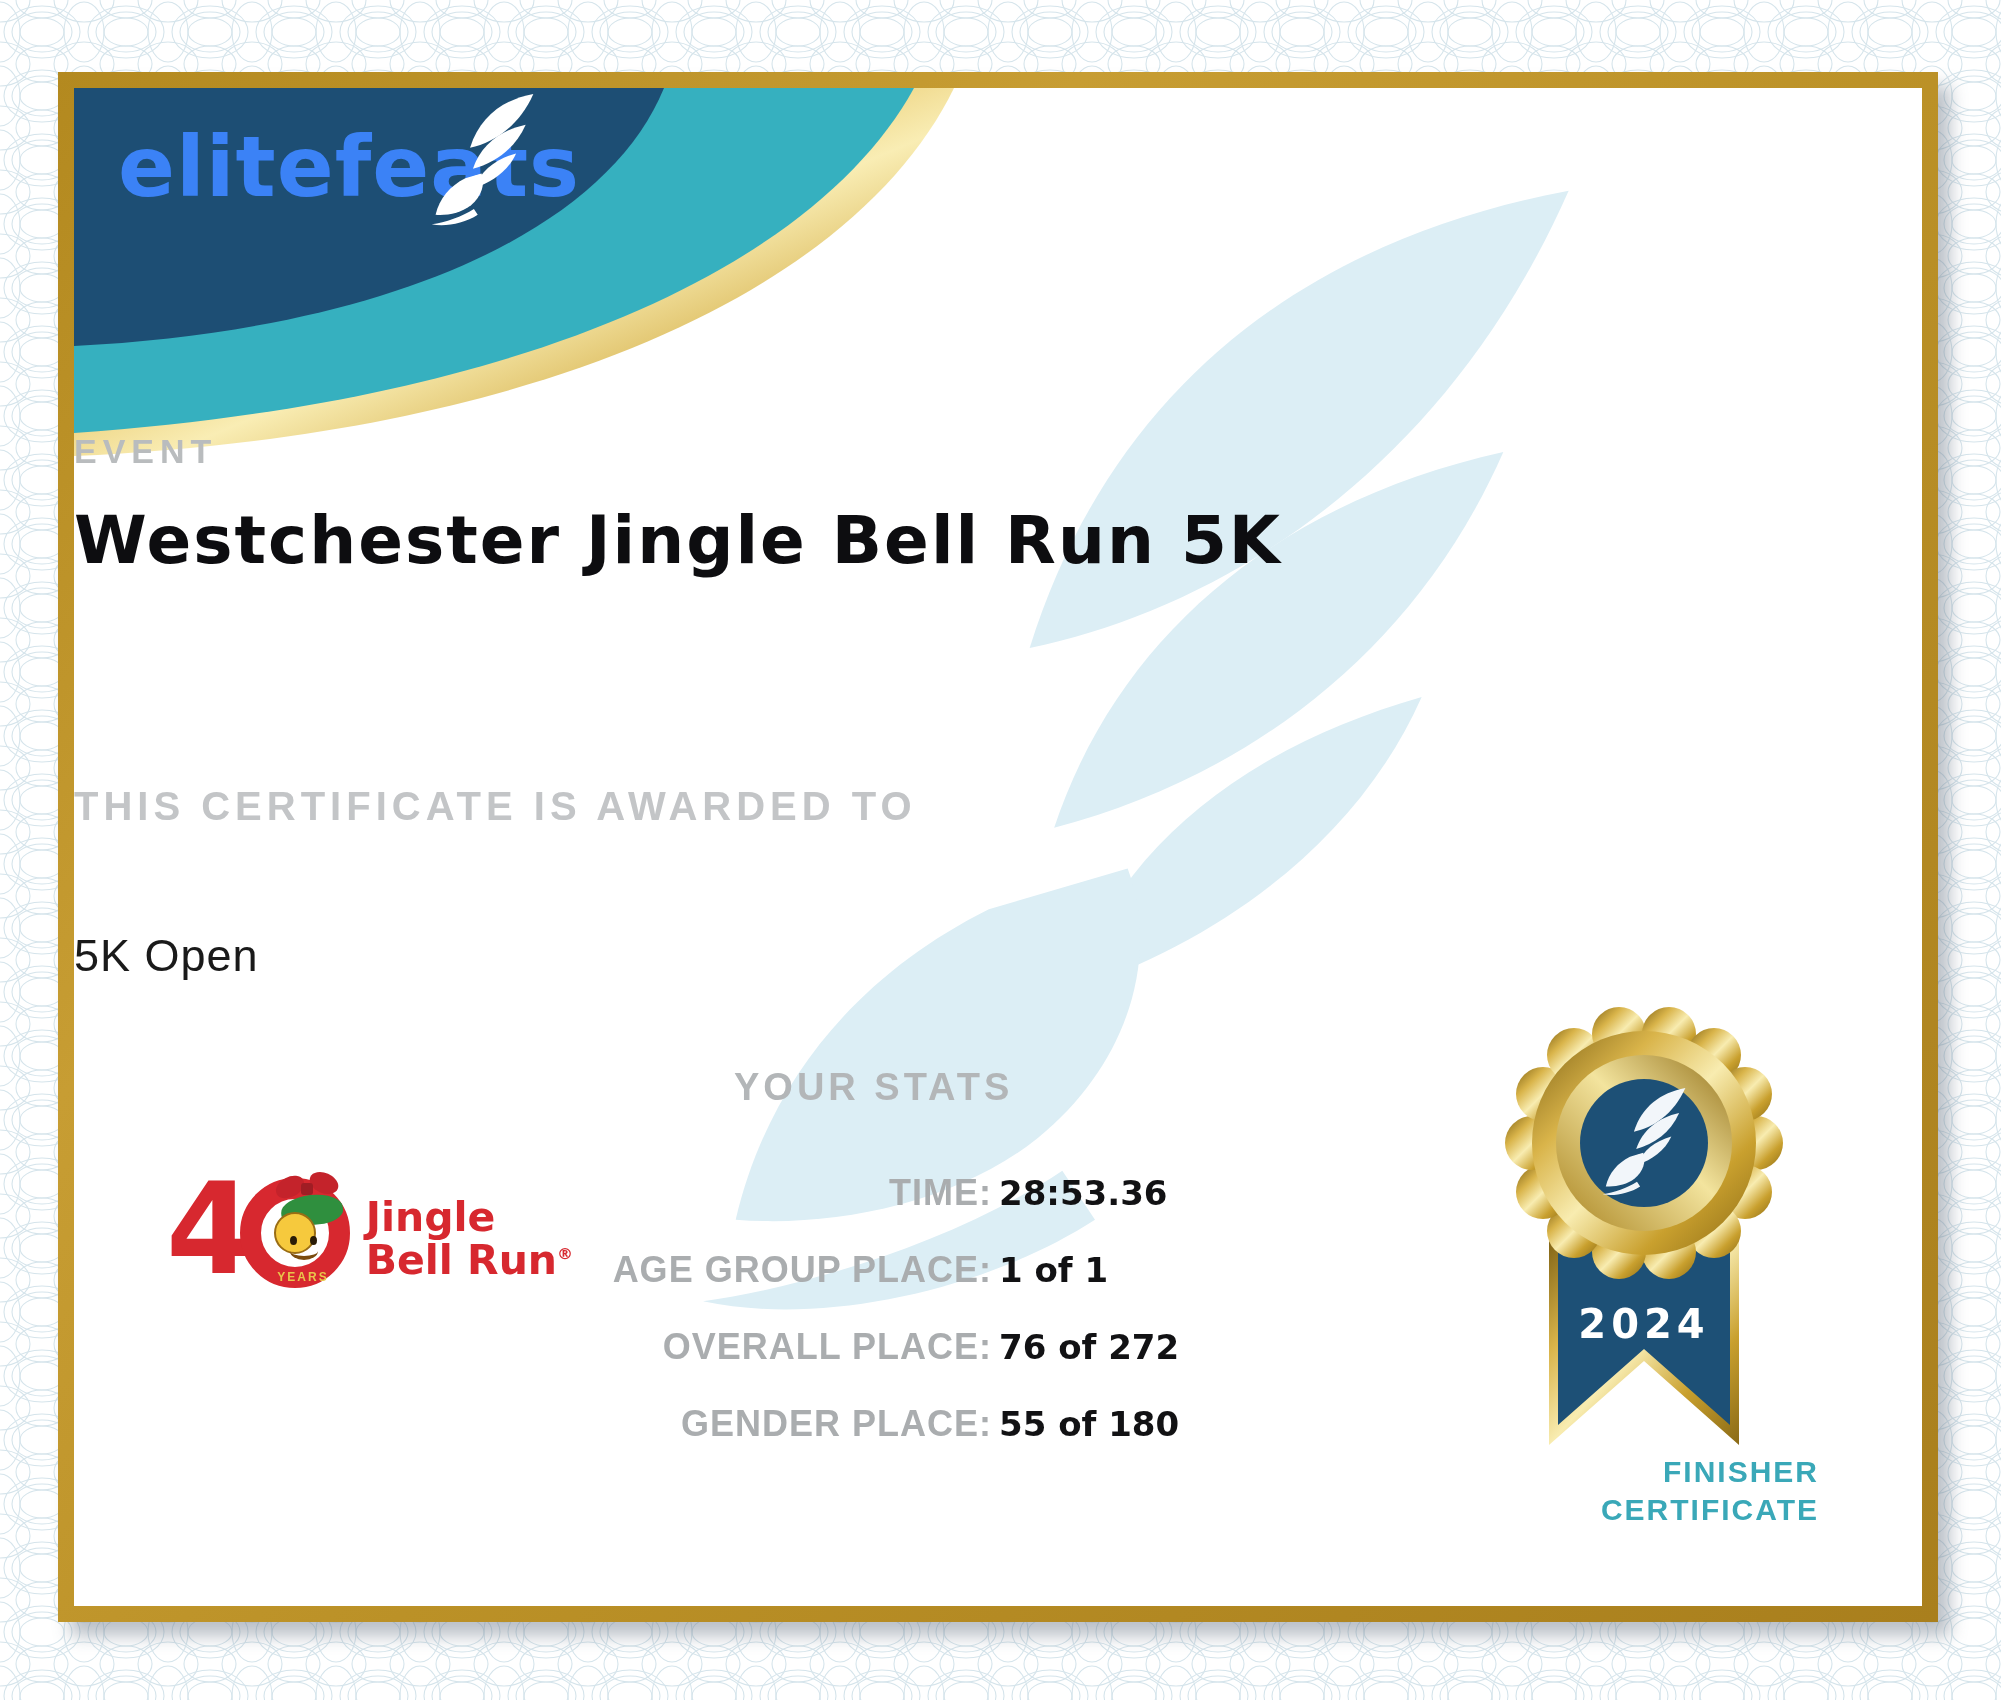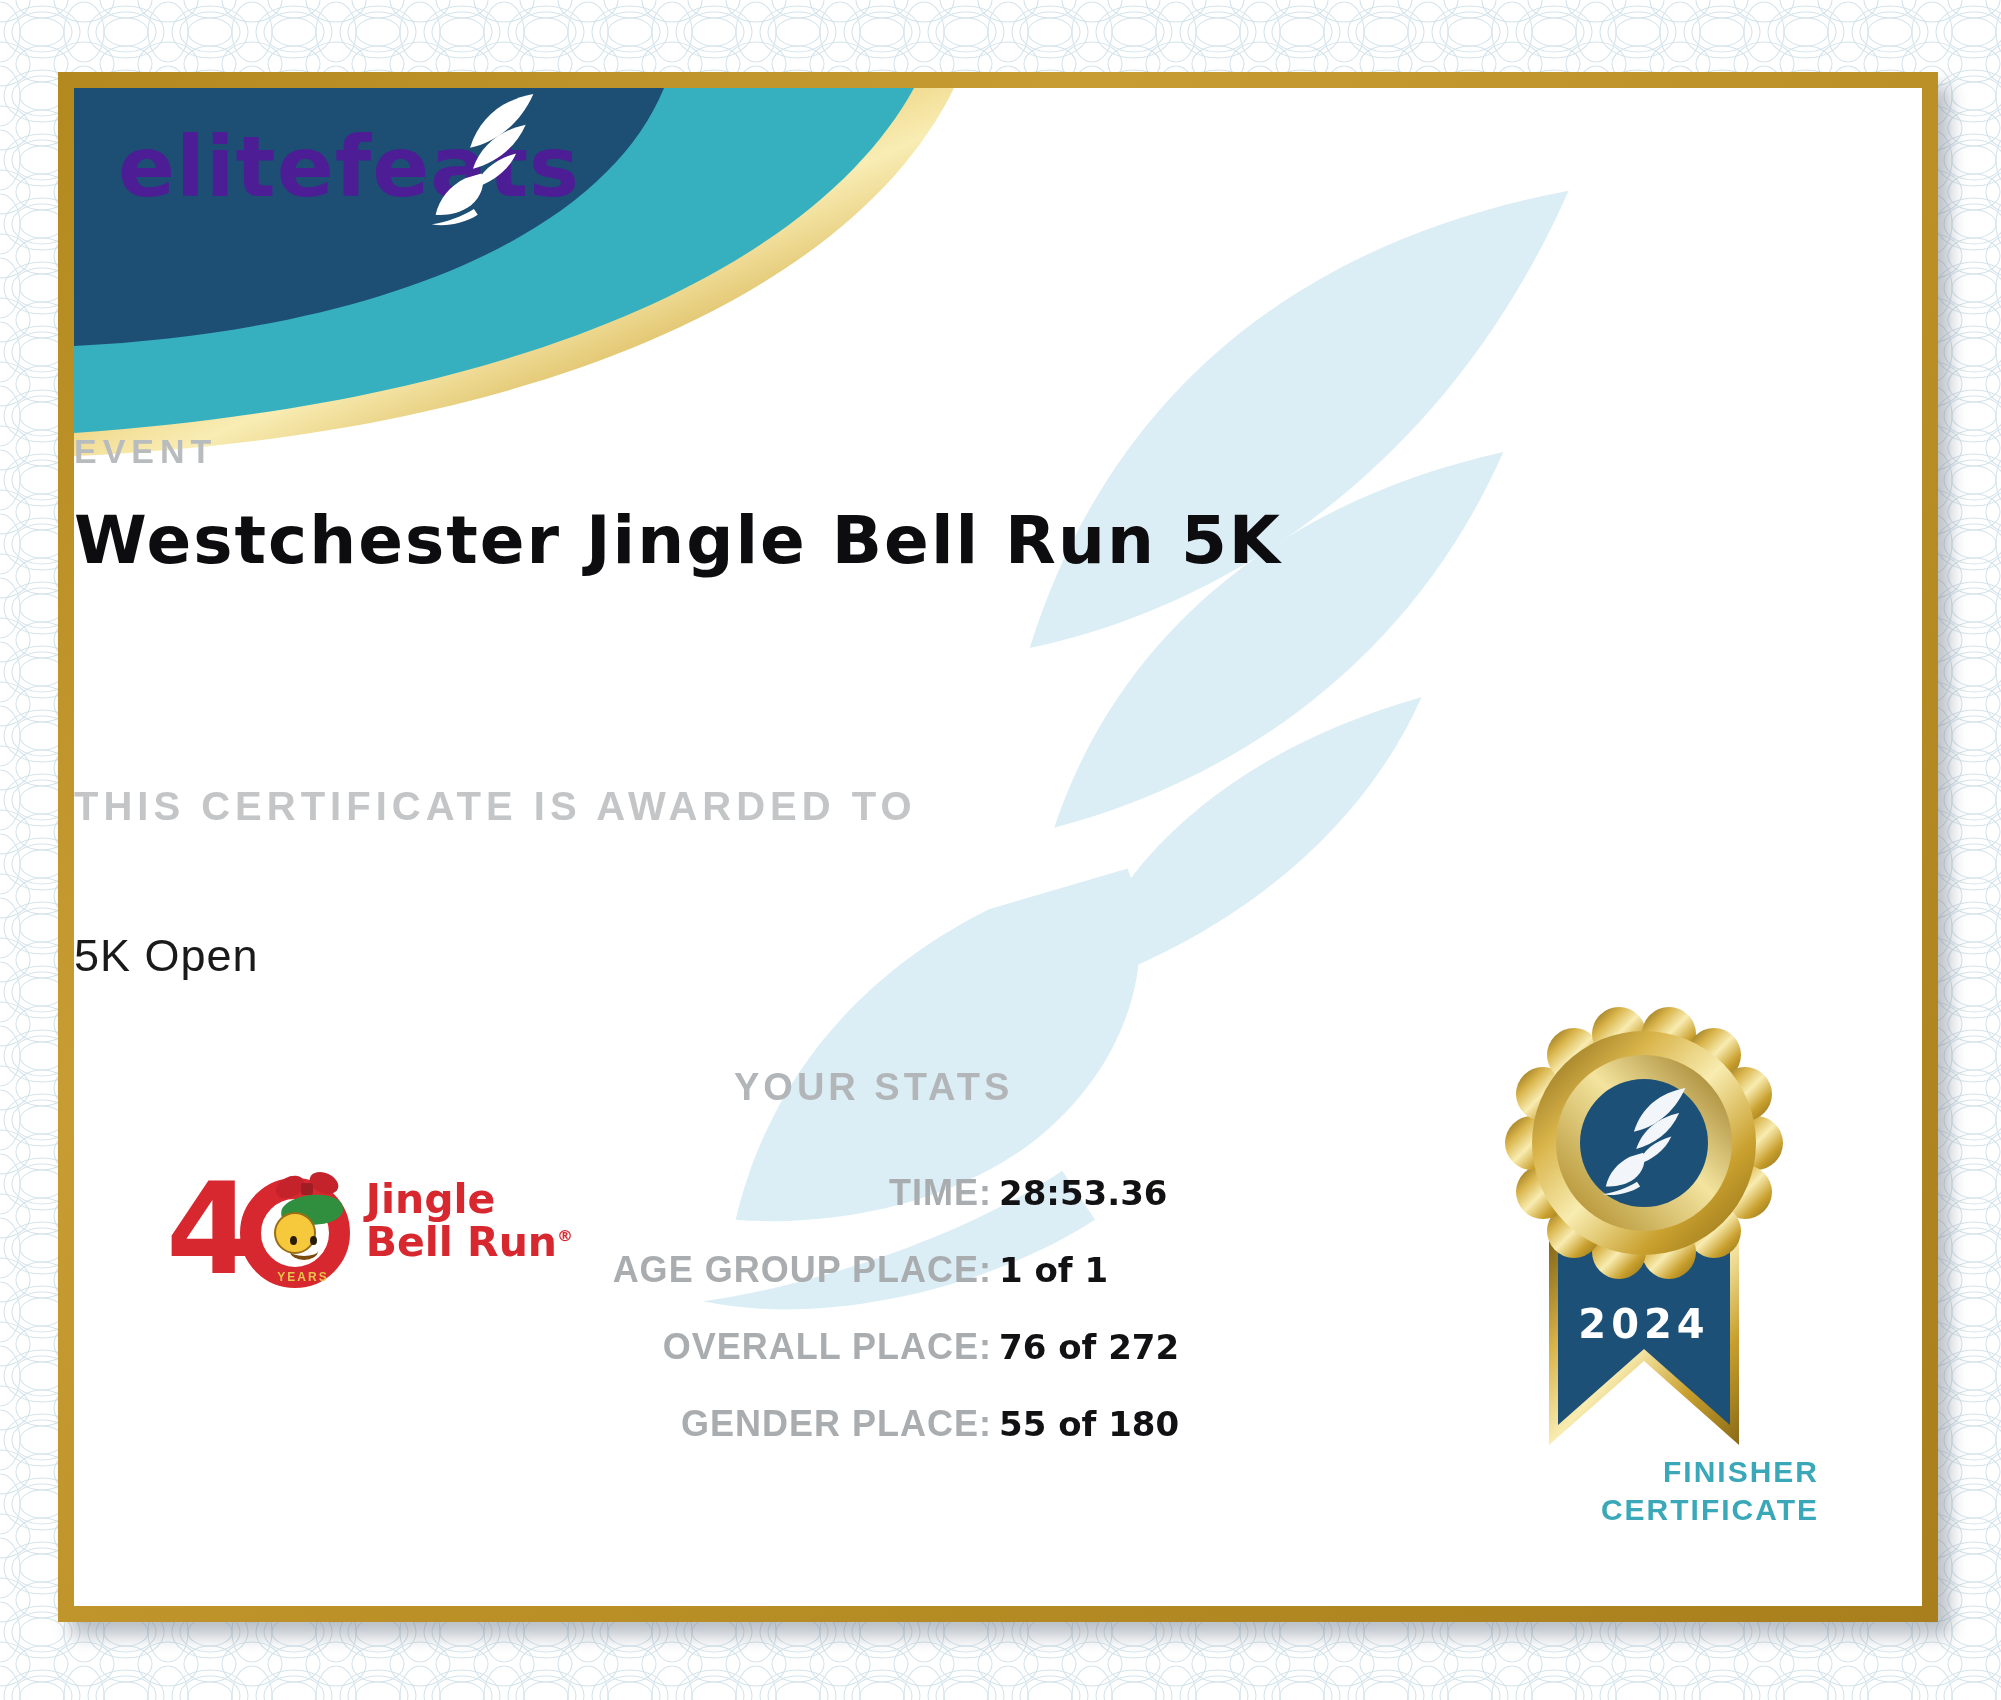--- a/index.html
+++ b/index.html
@@ -6,21 +6,21 @@
   .page{position:relative;width:2001px;height:1700px;overflow:hidden;background:#ffffff;
         font-family:"Liberation Sans",sans-serif;}
   .guilloche{position:absolute;left:0;top:0;}
   .frame{position:absolute;left:58px;top:72px;width:1880px;height:1550px;
          background:linear-gradient(135deg,#b3891f 0%,#c79d33 30%,#bb9127 55%,#a97f1d 100%);
          box-shadow:12px 14px 16px rgba(105,118,132,.45);}
   .inner{position:absolute;inset:16px;background:#ffffff;overflow:hidden;}
   .abs{position:absolute;}
   .centered{position:absolute;left:0;right:0;text-align:left;}
 
-  .brand-text{position:absolute;left:44px;top:30px;color:#4c1d95;
+  .brand-text{position:absolute;left:44px;top:30px;color:#3b82f6;
       font-family:"DejaVu Sans",sans-serif;font-weight:800;font-size:84px;letter-spacing:1px;}
   .brand-icon{position:absolute;left:352px;top:2px;}
 
   .event-label{top:344px;font-size:34px;font-weight:600;letter-spacing:6px;color:#b9bcbe;}
   .event-title{top:420px;font-family:"DejaVu Sans",sans-serif;font-weight:800;font-size:66px;
                letter-spacing:2px;color:#0d0d10;line-height:1;}
   .awarded-label{top:696px;font-size:40px;font-weight:600;letter-spacing:5px;color:#c3c5c7;}
   .recipient{top:750px;font-family:"DejaVu Sans",sans-serif;font-weight:800;font-size:62px;
              letter-spacing:3px;color:#0d0d10;line-height:1;}
   .division{top:842px;font-size:45px;font-weight:400;color:#1a1a1a;letter-spacing:1px;}
@@ -46,21 +46,21 @@
   .bell-smile{position:absolute;left:14px;top:28px;width:28px;height:14px;border:0;
               border-bottom:4px solid #7a4b0e;border-radius:0 0 50% 50%;}
   .bell-cap{position:absolute;left:20px;top:-4px;width:62px;height:30px;background:#2f8f3e;
             border-radius:55% 55% 45% 45%;transform:rotate(-6deg);}
   .bell-bow-l,.bell-bow-r{position:absolute;width:30px;height:20px;background:#c4232b;border-radius:50%;}
   .bell-bow-l{left:14px;top:-22px;transform:rotate(-28deg);}
   .bell-bow-r{left:48px;top:-26px;transform:rotate(24deg);}
   .bell-knot{position:absolute;left:40px;top:-16px;width:12px;height:12px;background:#a01d24;border-radius:3px;}
   .jbr-years{position:absolute;left:0;right:0;bottom:-17px;text-align:right;font-size:12px;
              font-weight:700;letter-spacing:2px;color:#e9c64b;}
-  .jbr-text{margin-left:16px;margin-top:2px;font-family:"DejaVu Sans",sans-serif;font-weight:800;
+  .jbr-text{margin-left:16px;margin-top:20px;font-family:"DejaVu Sans",sans-serif;font-weight:800;
             font-size:41px;line-height:1.06;color:#d7282f;letter-spacing:0;}
   .jbr-reg{font-size:16px;vertical-align:super;}
 
   .medal{position:absolute;left:1420px;top:905px;}
   .finisher{position:absolute;left:1395px;top:1365px;width:350px;text-align:right;
             font-size:30px;font-weight:800;letter-spacing:2px;color:#3aa8b8;line-height:1.27;}
 </style>
 </head>
 <body>
 

